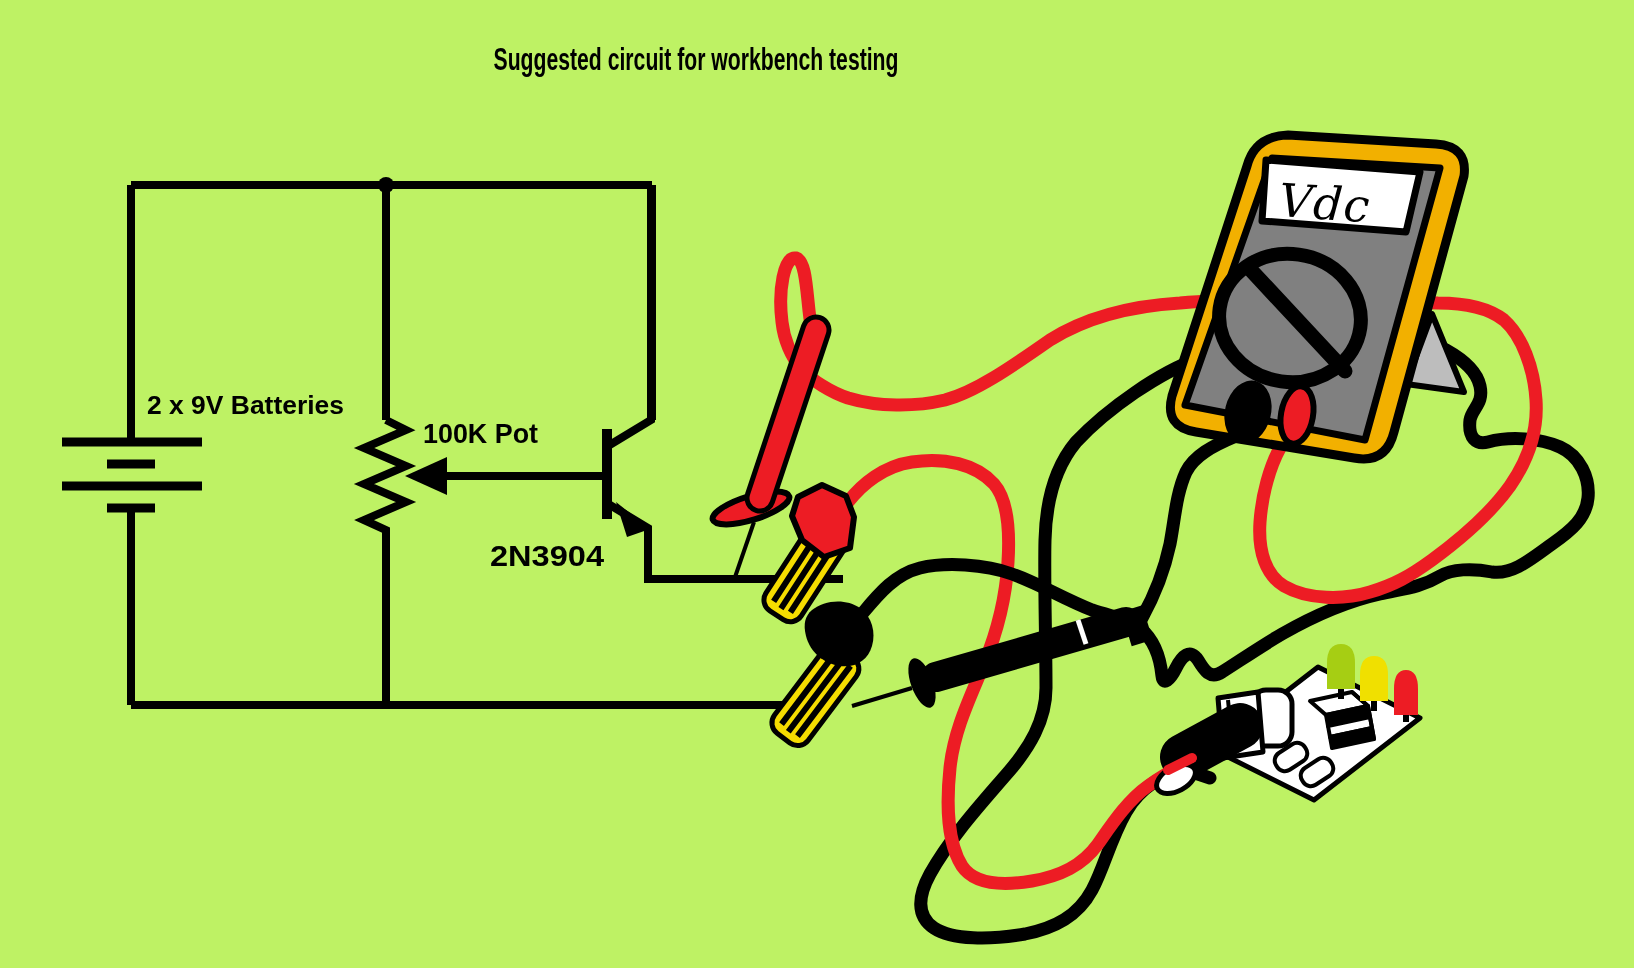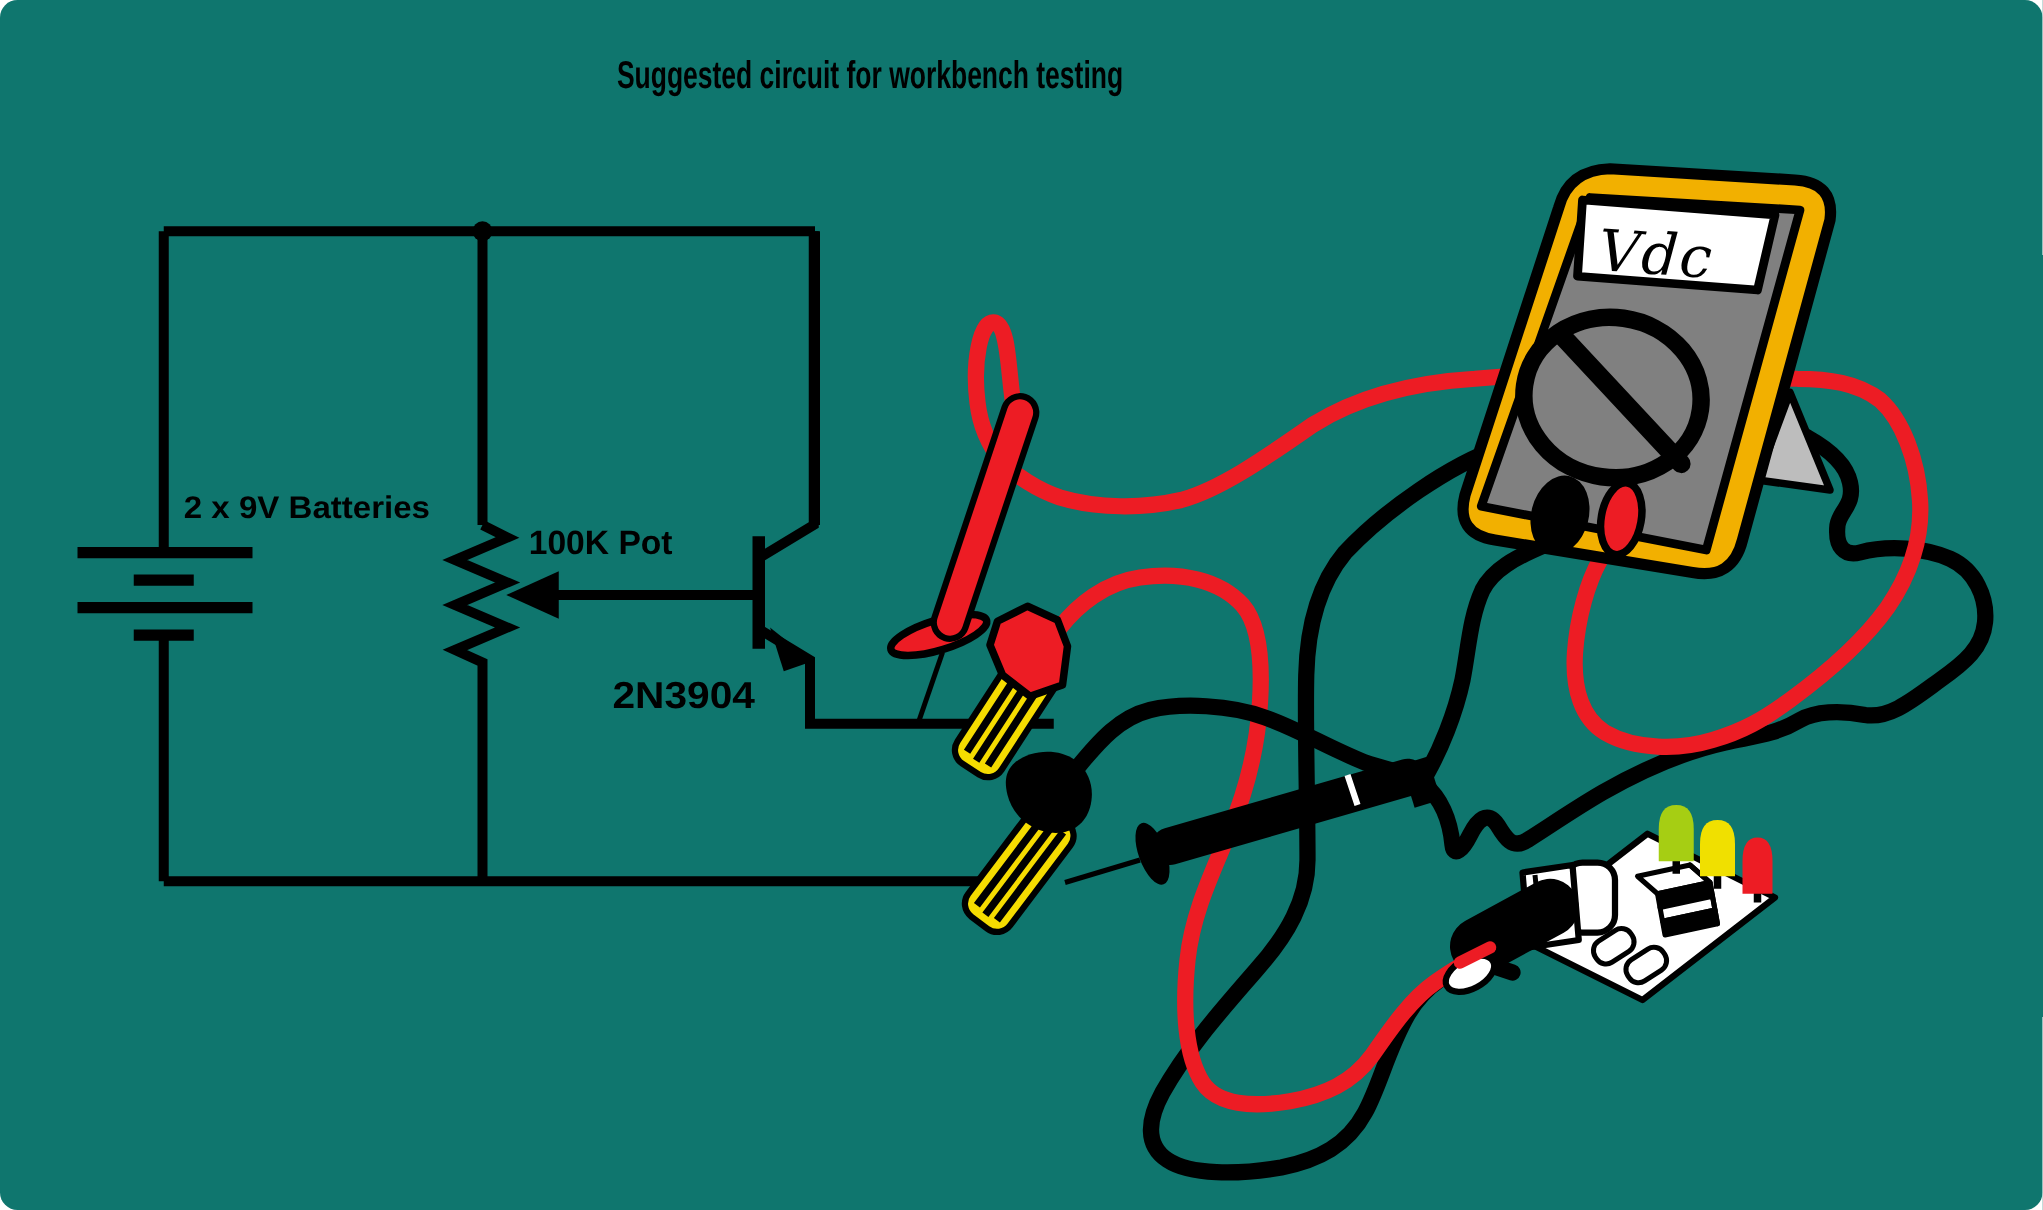--- a/index.html
+++ b/index.html
@@ -1,17 +1,17 @@
 <!DOCTYPE html>
 <html><head>
 <meta charset="utf-8">
 <style>
   html,body{margin:0;padding:0;background:#ffffff;}
   body{width:1634px;height:968px;overflow:hidden;font-family:"Liberation Sans",sans-serif;}
-  .stage{position:relative;width:1634px;height:968px;background:#0f766e;border-radius:14px;}
+  .stage{position:relative;width:1634px;height:968px;background:#bef264;}
   svg{display:block}
   text{font-family:"Liberation Sans",sans-serif;font-weight:bold;fill:#000;}
   .hand{font-family:"DejaVu Serif",serif;font-style:italic;font-weight:normal;}
 </style>
 </head>
 <body>
 
 <div class="stage">
 <svg width="1634" height="968" viewBox="0 0 1634 968" xmlns="http://www.w3.org/2000/svg">
 

